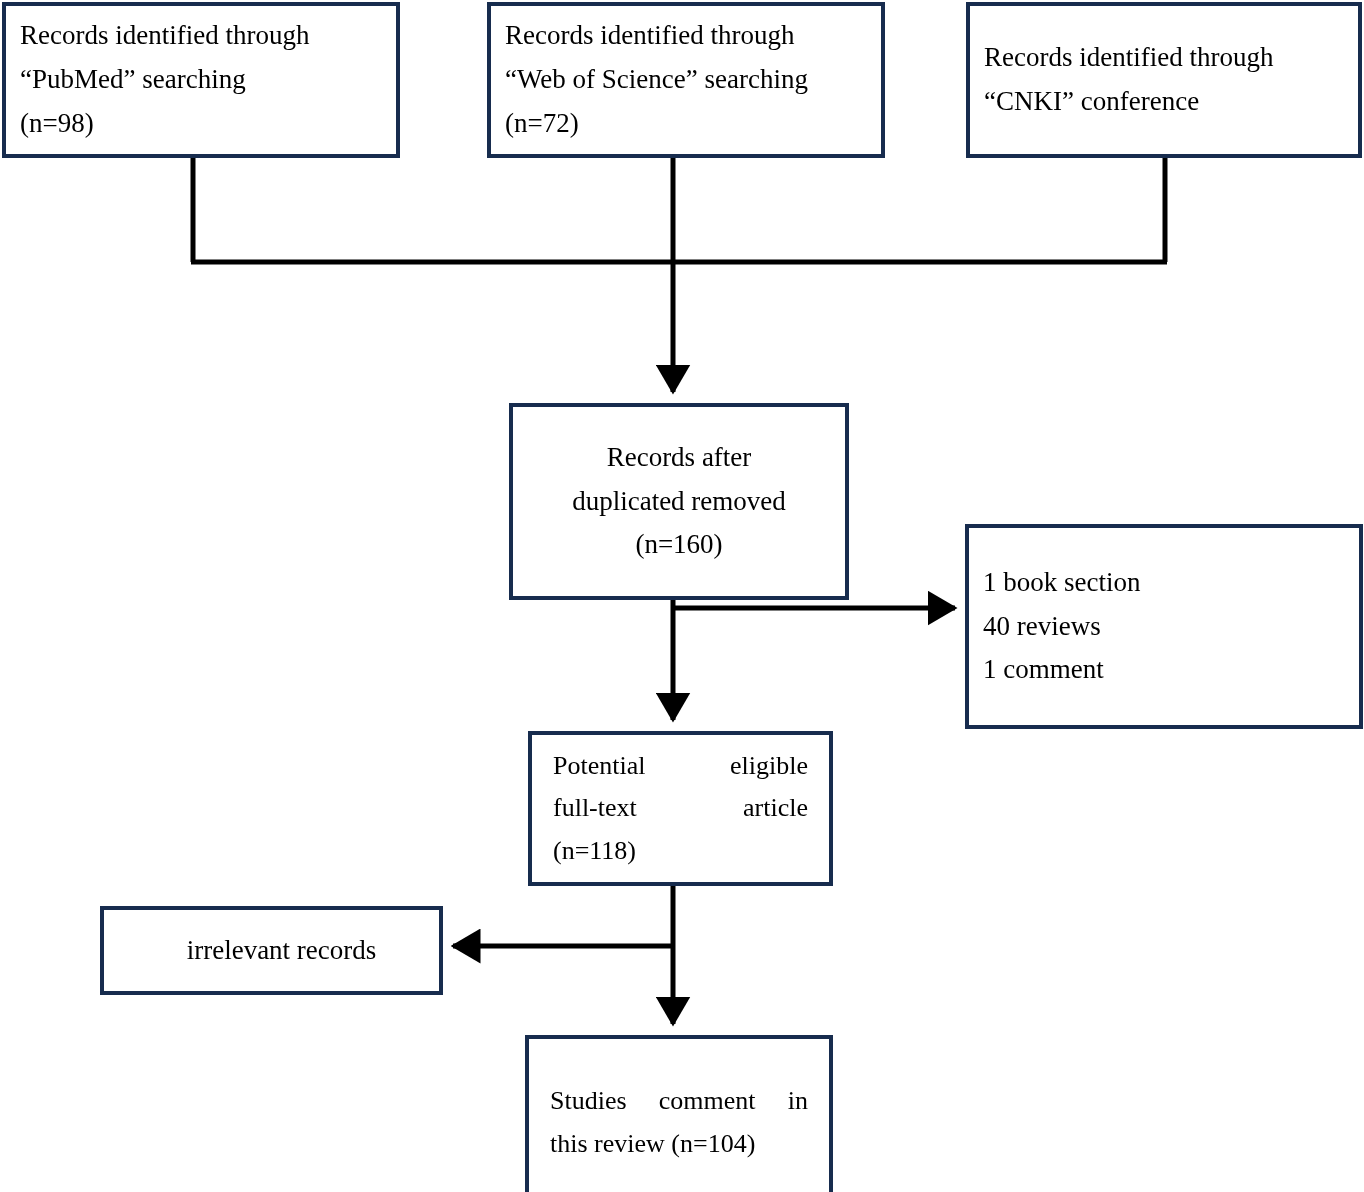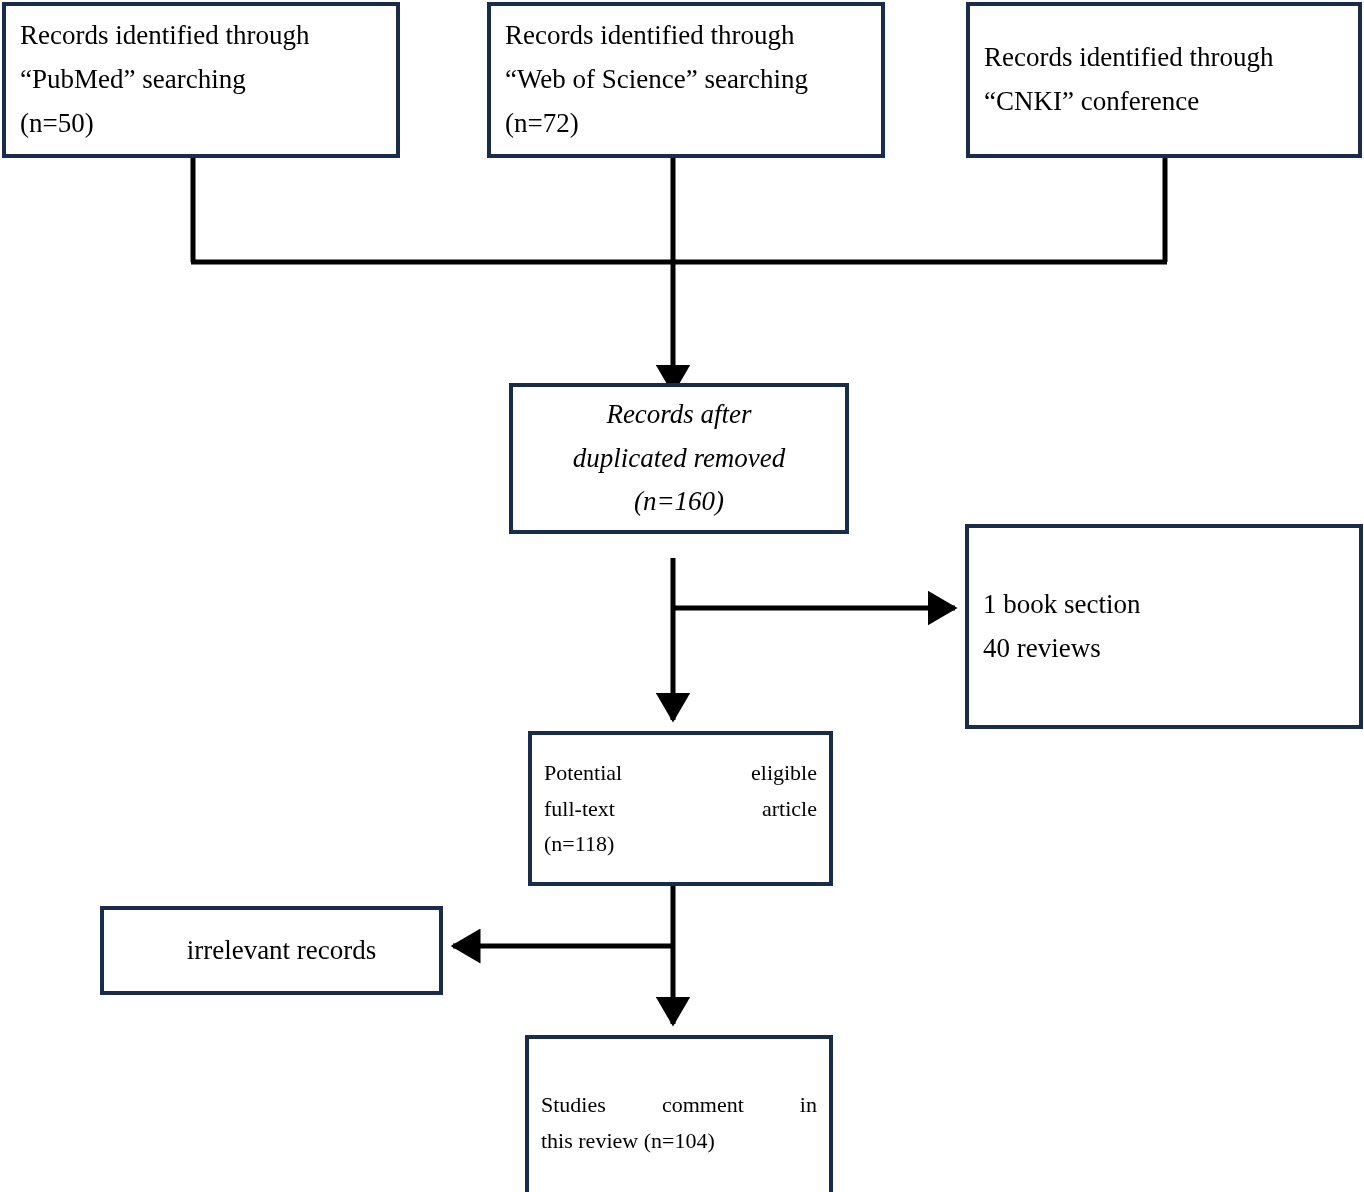--- a/index.html
+++ b/index.html
@@ -32,23 +32,23 @@
     line-height: 1.62;
     white-space: pre;
     padding: 0 14px;
   }
   .box.align-left .line { text-align: left; }
   .box.align-center .line { text-align: center; }
   
   .box .justified {
     display: flex;
     justify-content: space-between;
-    font-size: 22px;
+    font-size: 26px;
     line-height: 1.62;
-    padding: 0 12px;
+    padding: 0 21px;
     text-align: center;
   }
   .box .justified.single { justify-content: flex-start; }
 
   .svg-layer {
     position: absolute;
     left: 0;
     top: 0;
     width: 1364px;
     height: 1192px;
@@ -91,43 +91,44 @@
     <path d="M 673 608 L 955 608" stroke="#000000" stroke-width="5" fill="none" marker-end="url(#tri-right)"></path>
 
     <path d="M 673 886 L 673 1024" stroke="#000000" stroke-width="5" fill="none" marker-end="url(#tri-down)"></path>
 
     <path d="M 673 946 L 453 946" stroke="#000000" stroke-width="5" fill="none" marker-end="url(#tri-left)"></path>
   </svg>
 
   <div class="box align-left" style="left:2px; top:2px; width:398px; height:156px;">
     <div class="line">Records identified through</div>
     <div class="line">“PubMed” searching</div>
-    <div class="line">(n=50)</div>
+    <div class="line">(n=98)</div>
   </div>
 
   <div class="box align-left" style="left:487px; top:2px; width:398px; height:156px;">
     <div class="line">Records identified through</div>
     <div class="line">“Web of Science” searching</div>
     <div class="line">(n=72)</div>
   </div>
 
   <div class="box align-left" style="left:966px; top:2px; width:396px; height:156px;">
     <div class="line">Records identified through</div>
     <div class="line">“CNKI” conference</div>
   </div>
 
-  <div class="box align-center" style="left:509px; top:383px; width:340px; height:151px;font-style:italic;">
+  <div class="box align-center" style="left:509px; top:403px; width:340px; height:197px;">
     <div class="line">Records after</div>
     <div class="line">duplicated removed</div>
     <div class="line">(n=160)</div>
   </div>
 
   <div class="box align-left" style="left:965px; top:508px; width:398px; height:205px;margin-top:16px;">
     <div class="line">1 book section</div>
     <div class="line">40 reviews</div>
+    <div class="line">1 comment</div>
   </div>
 
   <div class="box" style="left:528px; top:731px; width:305px; height:155px;">
     <div class="justified">
       <span>Potential</span>
       <span>eligible</span>
     </div>
     <div class="justified">
       <span>full-text</span>
       <span>article</span>

